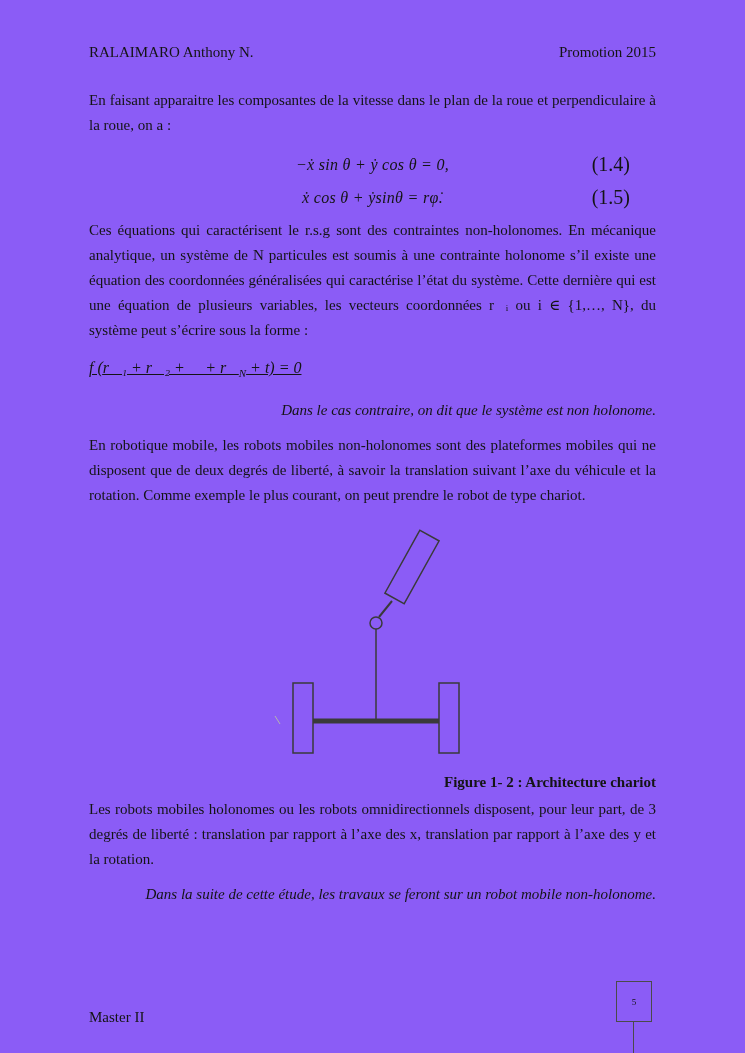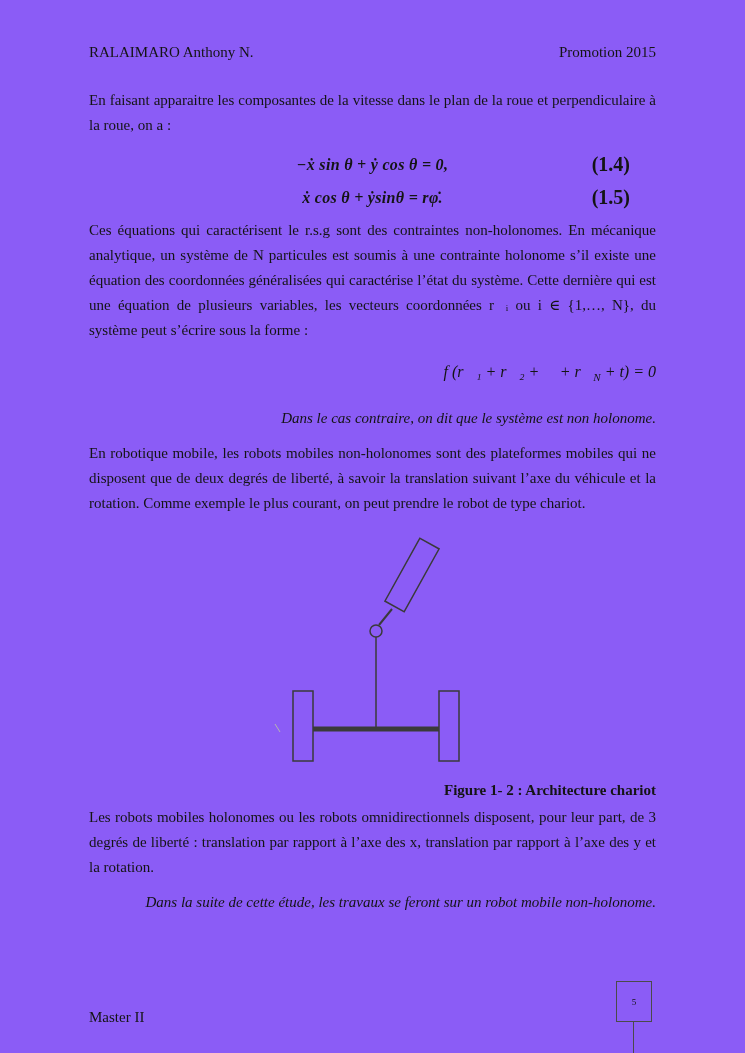--- a/index.html
+++ b/index.html
@@ -31,36 +31,36 @@
     text-align: justify;
     margin-bottom: 10px;
   }
   .para.single { text-align: right; font-style: italic; }
   .eq-block { margin: 8px 0 4px; }
   .eq-row {
     position: relative;
     text-align: center;
     font-size: 16px;
     line-height: 33px;
-    font-weight: bold;
   }
   .eq-body { font-style: italic; letter-spacing: 0.3px; }
   .eq-label {
     position: absolute;
     right: 26px;
     top: 0;
     font-style: normal;
     font-size: 20px;
   }
   .eq-center {
-    text-align: right;
+    text-align: left;
     font-size: 16px;
     font-style: italic;
-    line-height: 38px;
+    line-height: 30px;
     margin: 6px 0 10px;
+    text-decoration: underline;
   }
   .eq-center sub { font-size: 11px; }
   figure { margin: 14px 0 6px; text-align: center; }
   .fig-drawing { display: inline-block; margin-left: -14px; }
   figcaption {
     font-weight: bold;
     font-size: 15px;
     margin-top: 10px;
     text-align: right;
   }

